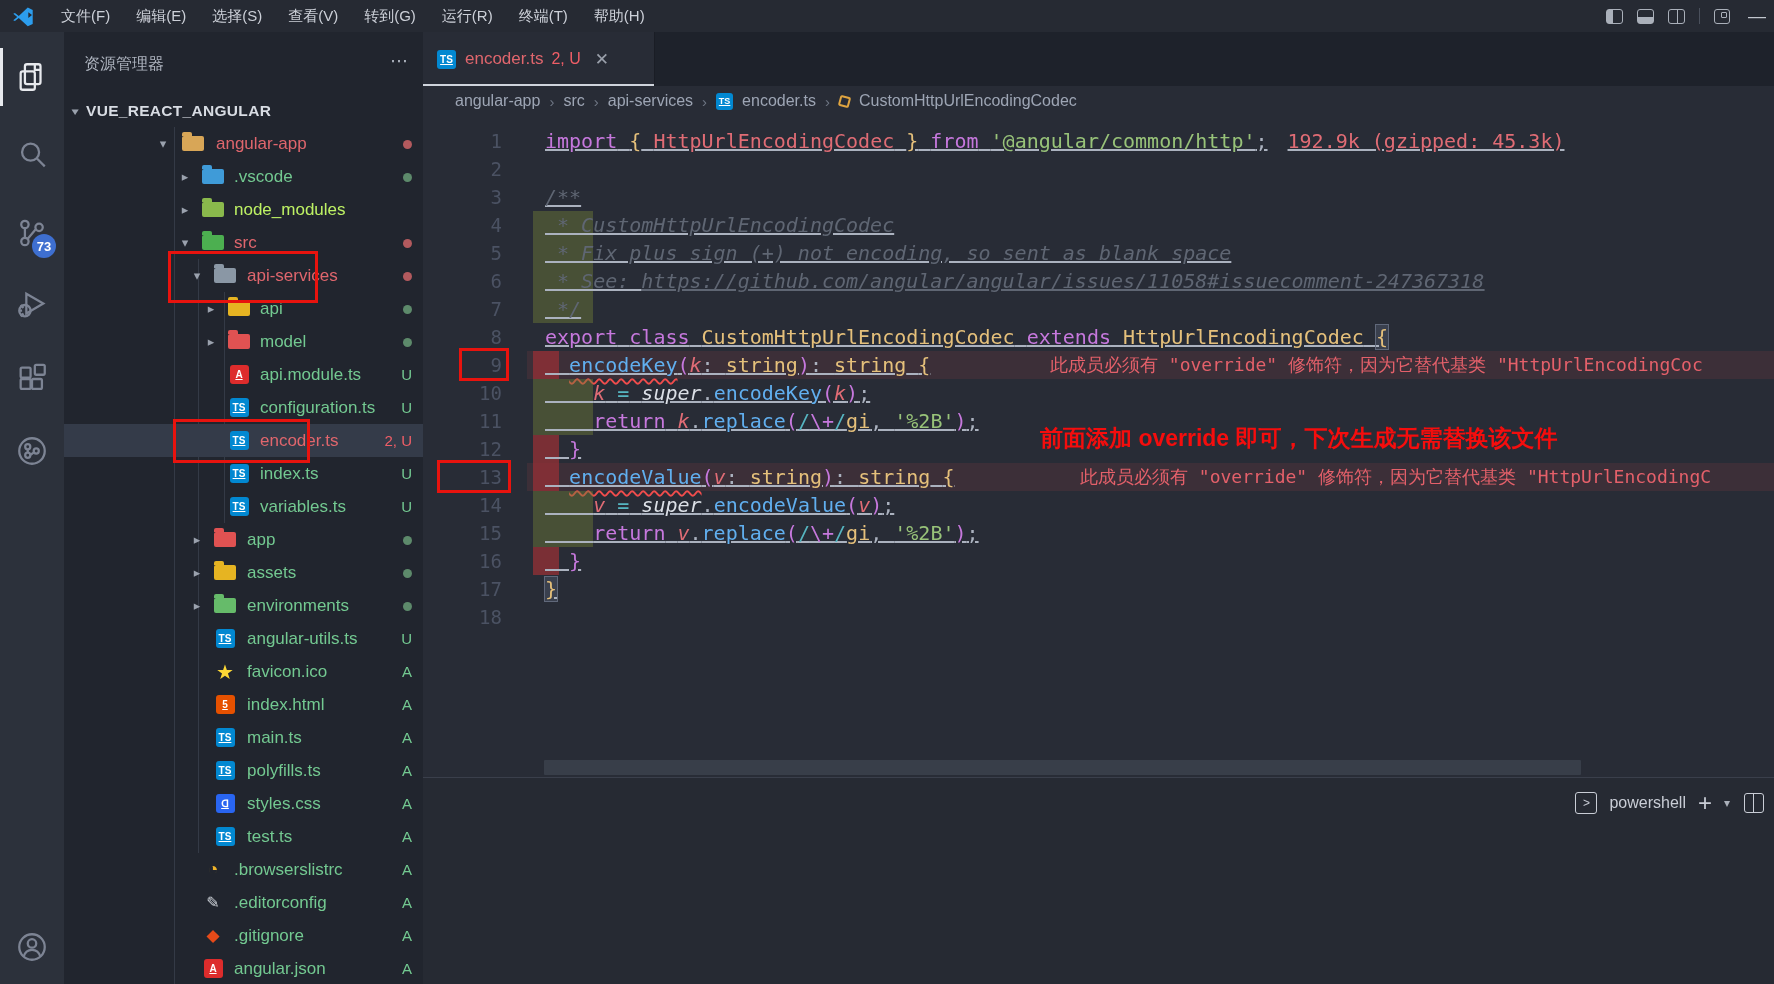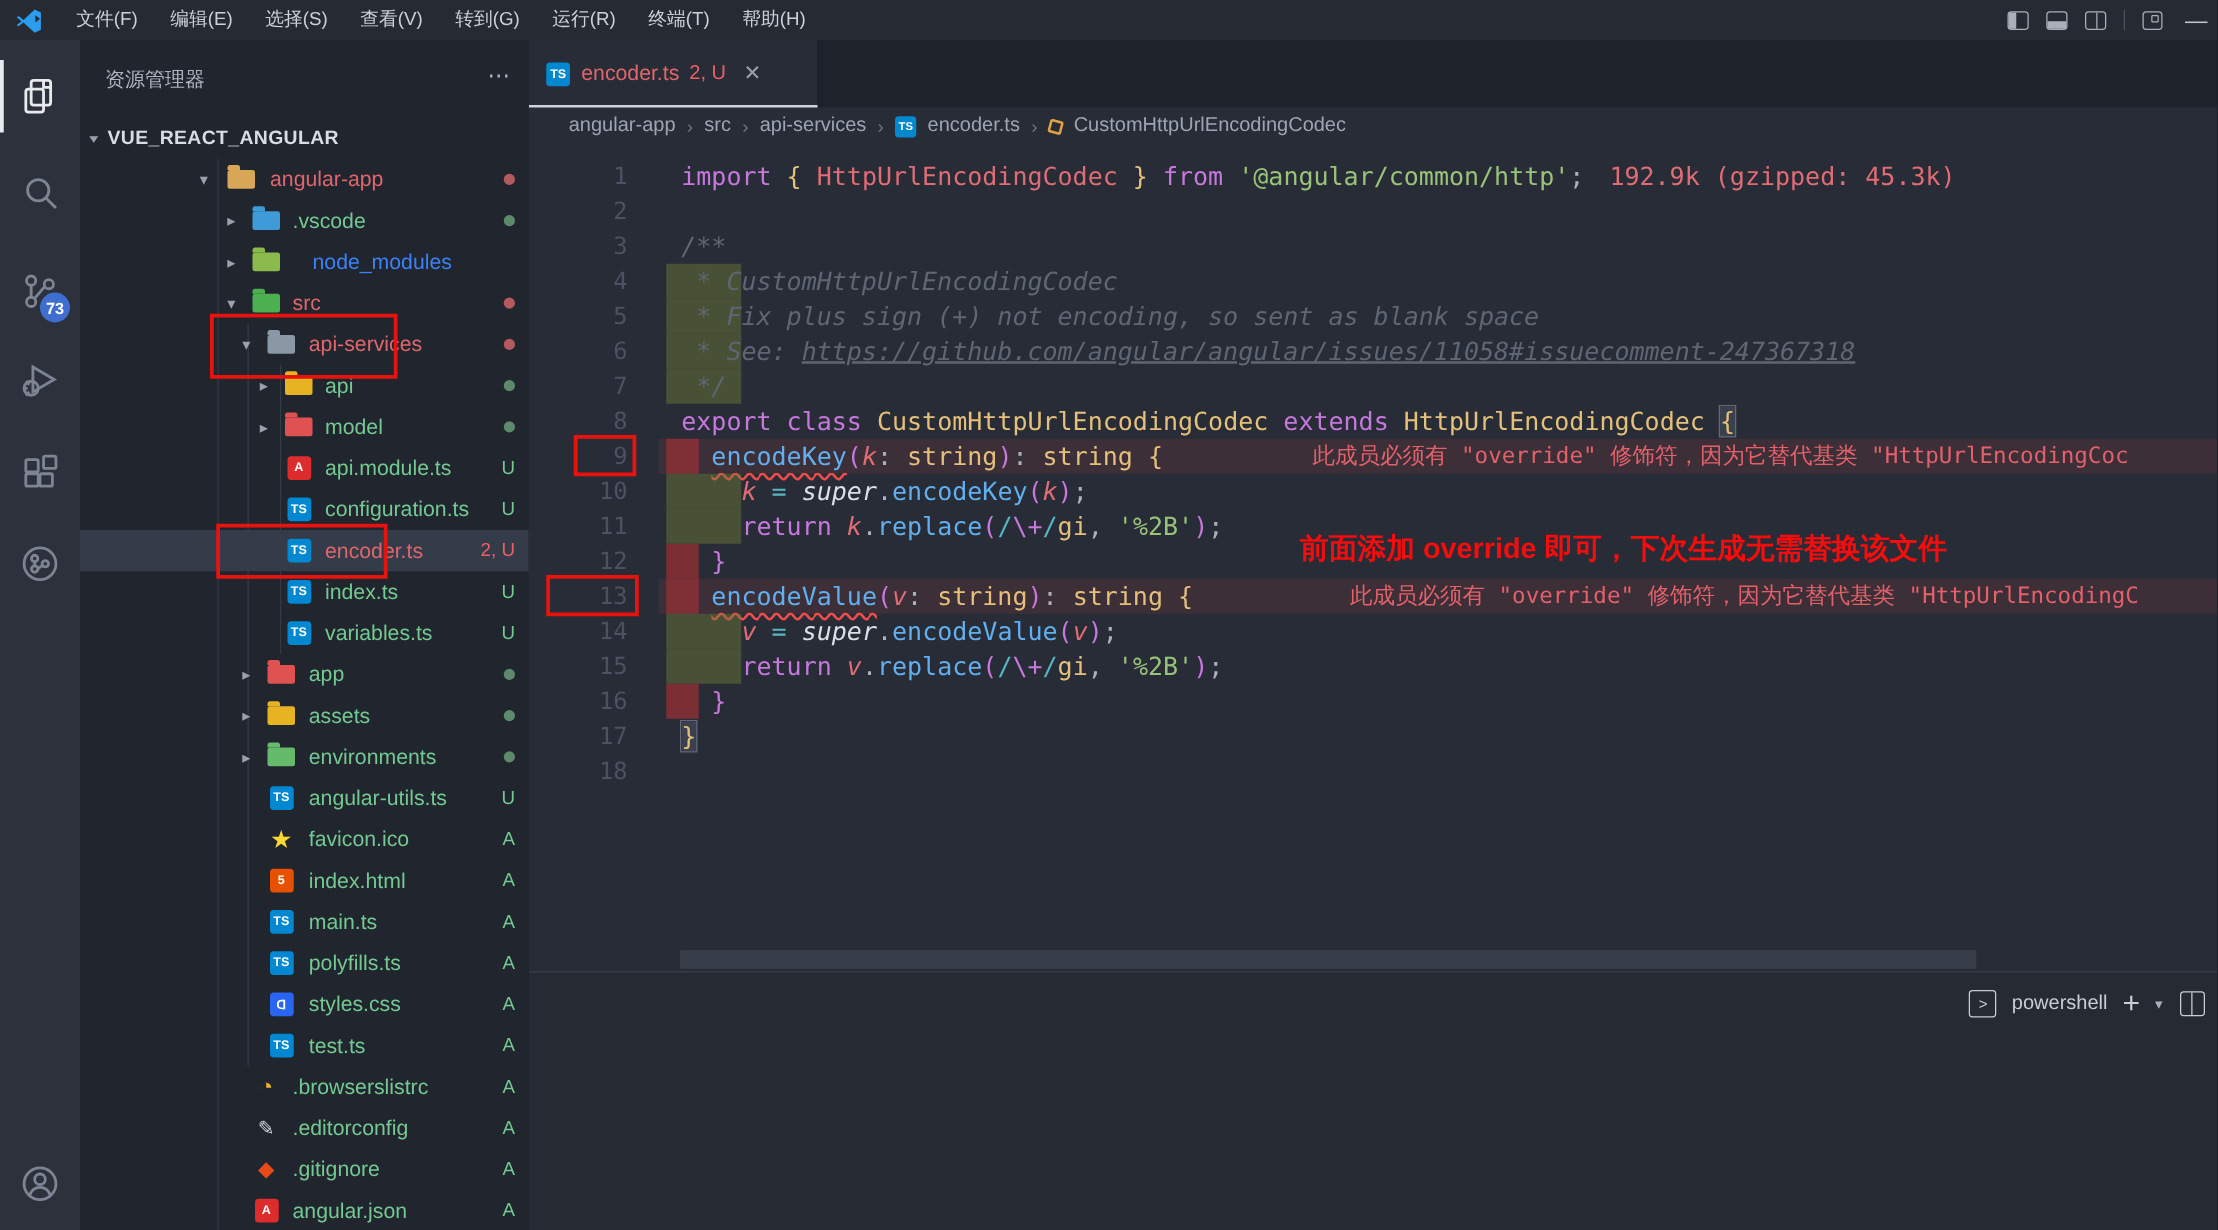--- a/index.html
+++ b/index.html
@@ -37,28 +37,28 @@
   #sidebar-ellipsis{position:absolute;right:14px;top:18px;color:#aeb4bf;font-size:18px;letter-spacing:1px;}
   #section-row{position:absolute;left:0;top:62px;width:100%;height:33px;display:flex;align-items:center;}
   #section-chevron{margin-left:8px;color:#9aa1ad;font-size:12px;transform:scale(1.2,0.9);}
   #section-label{margin-left:8px;color:#d8dce3;font-weight:bold;font-size:15.5px;letter-spacing:.3px;}
   #tree{position:absolute;left:0;top:95px;width:100%;}
   .tree-row{position:absolute;left:0;width:359px;height:33px;display:flex;align-items:center;font-size:17px;}
   .tree-row.selected{background:#343b49;}
   .tree-chev{position:absolute;color:#9aa1ad;font-size:13px;width:14px;text-align:center;}
   .tree-icon{position:absolute;width:22px;height:20px;display:flex;align-items:center;justify-content:center;}
   .tree-label{position:absolute;white-space:nowrap;}
-  .lbl-mod{color:#e0666d;} .lbl-add{color:#73c991;} .lbl-ign{color:#3b82f6;margin-left:16px;}
+  .lbl-mod{color:#e0666d;} .lbl-add{color:#73c991;} .lbl-ign{color:#bef264;}
   .tree-badge{position:absolute;right:11px;font-size:15px;color:#73c991;}
   .tree-badge.red{color:#ef5e67;}
   .dot{width:9px;height:9px;border-radius:50%;display:inline-block;}
   .folder{width:22px;height:15px;border-radius:2px;position:relative;}
   .folder::before{content:"";position:absolute;left:0;top:-4px;width:10px;height:4px;border-radius:2px 2px 0 0;background:inherit;}
   .ficon{width:19px;height:19px;border-radius:3px;display:flex;align-items:center;justify-content:center;
-         font-size:10px;font-weight:bold;color:#fff;font-family:"Liberation Sans",sans-serif;}
+         font-size:10px;font-weight:bold;color:#fff;font-family:"Liberation Sans",sans-serif;text-decoration:underline;}
   .indent-guide{position:absolute;top:0;width:1px;background:#343a46;}
   
   #editor{position:absolute;left:423px;top:32px;width:1351px;height:745px;background:#282c36;}
   #tabbar{position:absolute;left:0;top:0;width:100%;height:54px;background:#1e222b;}
   #tab-active{position:absolute;left:0;top:0;width:232px;height:54px;background:#282c36;display:flex;align-items:center;
               border-right:1px solid #1a1d25;}
   #tab-active::after{content:"";position:absolute;left:0;right:0;bottom:0;height:2px;background:#cfd4dc;}
   #tab-label{color:#e0666d;font-size:17px;margin-left:9px;}
   #tab-dirty{color:#ef5e67;font-size:16px;margin-left:8px;}
   #tab-close{color:#9aa0ab;font-size:17px;margin-left:14px;}
@@ -66,21 +66,21 @@
               color:#9da5b4;font-size:16px;white-space:nowrap;}
   .bc-sep{color:#6e7684;font-size:15px;}
   #code{position:absolute;left:0;top:84px;width:100%;height:661px;overflow:hidden;
         font-family:"DejaVu Sans Mono","Liberation Mono",monospace;font-size:20px;}
   .cl{position:absolute;left:0;width:1351px;height:28px;line-height:28px;white-space:pre;}
   .cl-errbg{position:absolute;left:104px;right:0;top:0;bottom:0;background:rgba(241,76,76,0.10);}
   .ln-num{position:absolute;left:0;top:0;width:79px;text-align:right;color:#4b5263;font-size:19px;}
   .ln-gut{position:absolute;top:0;height:28px;left:110px;}
   .gut-add{width:60px;background:rgba(110,124,56,0.45);}
   .gut-mod{width:26px;background:rgba(150,48,54,0.75);}
-  .ln-code{position:absolute;left:122px;top:0;}
+  .ln-code{position:absolute;left:122px;top:0;text-decoration:underline;}
   .ln-err{position:absolute;top:0;color:#e4606a;font-size:18px;white-space:pre;}
   .ln-cost{color:#e06c75;margin-left:20px;}
   .tok-kw{color:#c678dd;} .tok-br{color:#e5c07b;} .tok-cls{color:#e5c07b;} .tok-typ{color:#e5c07b;}
   .tok-red{color:#e06c75;} .tok-redi{color:#e06c75;font-style:italic;}
   .tok-fn{color:#61afef;}
   .tok-fnerr{color:#61afef;text-decoration:underline wavy #f14c4c 1.5px;text-underline-offset:6px;}
   .tok-str{color:#98c379;} .tok-cmt{color:#5f6673;font-style:italic;}
   .tok-lnk{color:#5f6673;font-style:italic;text-decoration:underline;}
   .tok-op{color:#56b6c2;} .tok-sup{color:#dbdfe6;font-style:italic;}
   .tok-d{color:#abb2bf;} .tok-rex{color:#56b6c2;} .tok-pur{color:#c678dd;}

